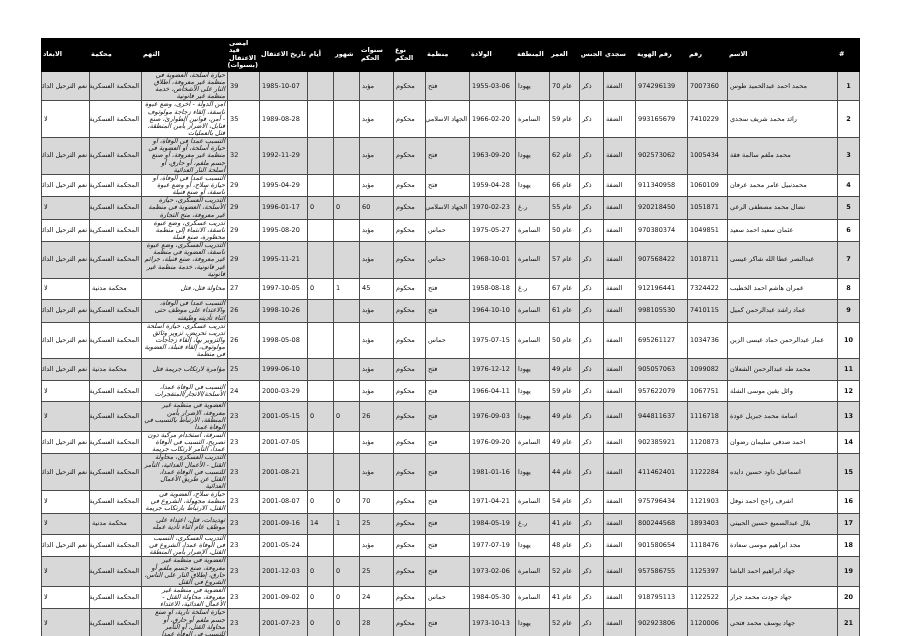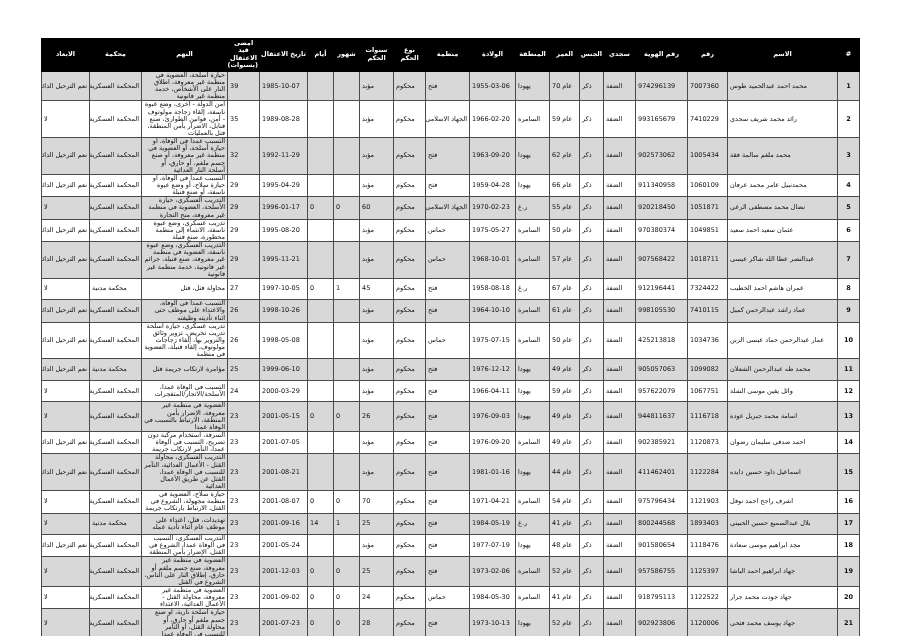--- a/index.html
+++ b/index.html
@@ -8,36 +8,36 @@
     --row-alt:#d8d8d8;
     --border:#4a4a4a;
   }
   html,body{margin:0;padding:0;width:900px;height:636px;background:#ffffff;overflow:hidden;}
   body{font-family:"DejaVu Sans","Liberation Sans",sans-serif;}
   .page{position:absolute;top:0;left:0;width:900px;height:636px;background:#ffffff;}
   .sheet{position:absolute;top:38px;right:40px;}
   table.grid{border-collapse:collapse;table-layout:fixed;width:818px;direction:rtl;}
   table.grid th{
     background:var(--header-bg);color:var(--header-text);
-    font-size:6.5px;font-weight:bold;text-align:center;vertical-align:middle;
+    font-size:6.5px;font-weight:bold;text-align:left;vertical-align:middle;
     padding:1px 1px;height:20px;border:1px solid var(--header-bg);line-height:1.15;
     overflow:hidden;
     margin-top:28px;
   }
   table.grid td{
     border:1px solid var(--border);
     font-size:6.5px;color:#111;vertical-align:middle;
     padding:0 2px;height:21.5px;box-sizing:border-box;overflow:hidden;line-height:1.1;
   }
   tr.alt td{background:var(--row-alt);}
   td.c{text-align:center;font-weight:bold;}
   td.nm{text-align:left;white-space:nowrap;}
   td.ln{direction:ltr;text-align:left;white-space:nowrap;}
   td.la{text-align:left;white-space:nowrap;}
-  td.ch{font-size:5px;line-height:1.05;padding:1px 2px;vertical-align:top;}
+  td.ch{font-size:5px;line-height:1.05;padding:1px 2px;vertical-align:top;font-style:italic;}
 </style>
 </head>
 <body>
 
 <div class="page">
   <div class="sheet">
     <table class="grid">
       <colgroup>
           <col style="width: 22px;">
           <col style="width: 110px;">
@@ -269,21 +269,21 @@
             <td class="ln">1998-10-26</td>
             <td class="ln">26</td>
             <td class="ch">التسبب عمدا في الوفاة، والاعتداء على موظف حتى اثناء تأديته وظيفته</td>
             <td class="la">المحكمة العسكرية</td>
             <td class="la">نعم الترحيل الدائم</td>
           </tr>
           <tr>
             <td class="c">10</td>
             <td class="nm">عمار عبدالرحمن حماد عيسى الزبن</td>
             <td class="ln">1034736</td>
-            <td class="ln">425213818</td>
+            <td class="ln">695261127</td>
             <td class="la">الضفة</td>
             <td class="la">ذكر</td>
             <td class="la">عام 50</td>
             <td class="la">السامرة</td>
             <td class="ln">1975-07-15</td>
             <td class="la">حماس</td>
             <td class="la">محكوم</td>
             <td class="la">مؤبد</td>
             <td class="ln"></td>
             <td class="ln"></td>

